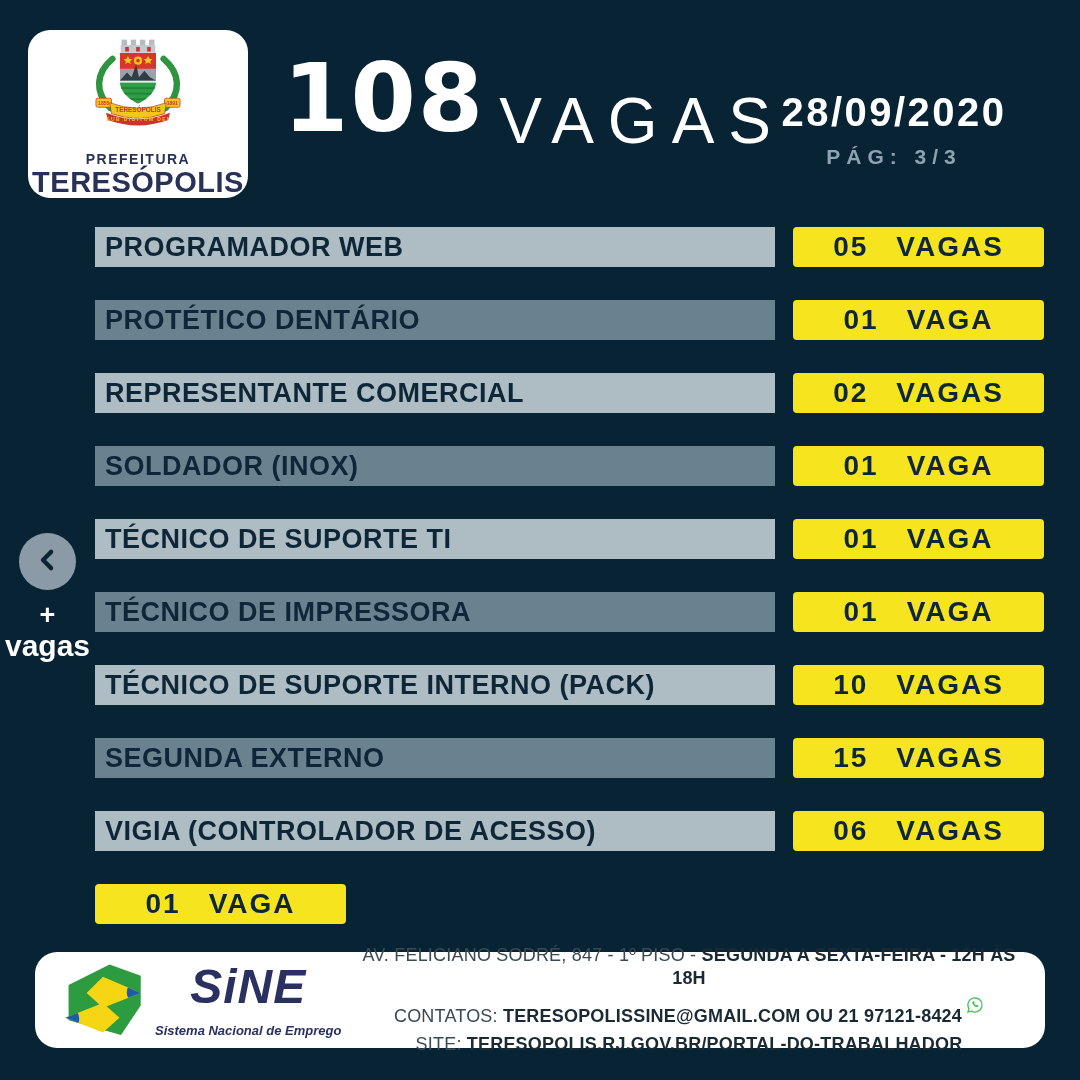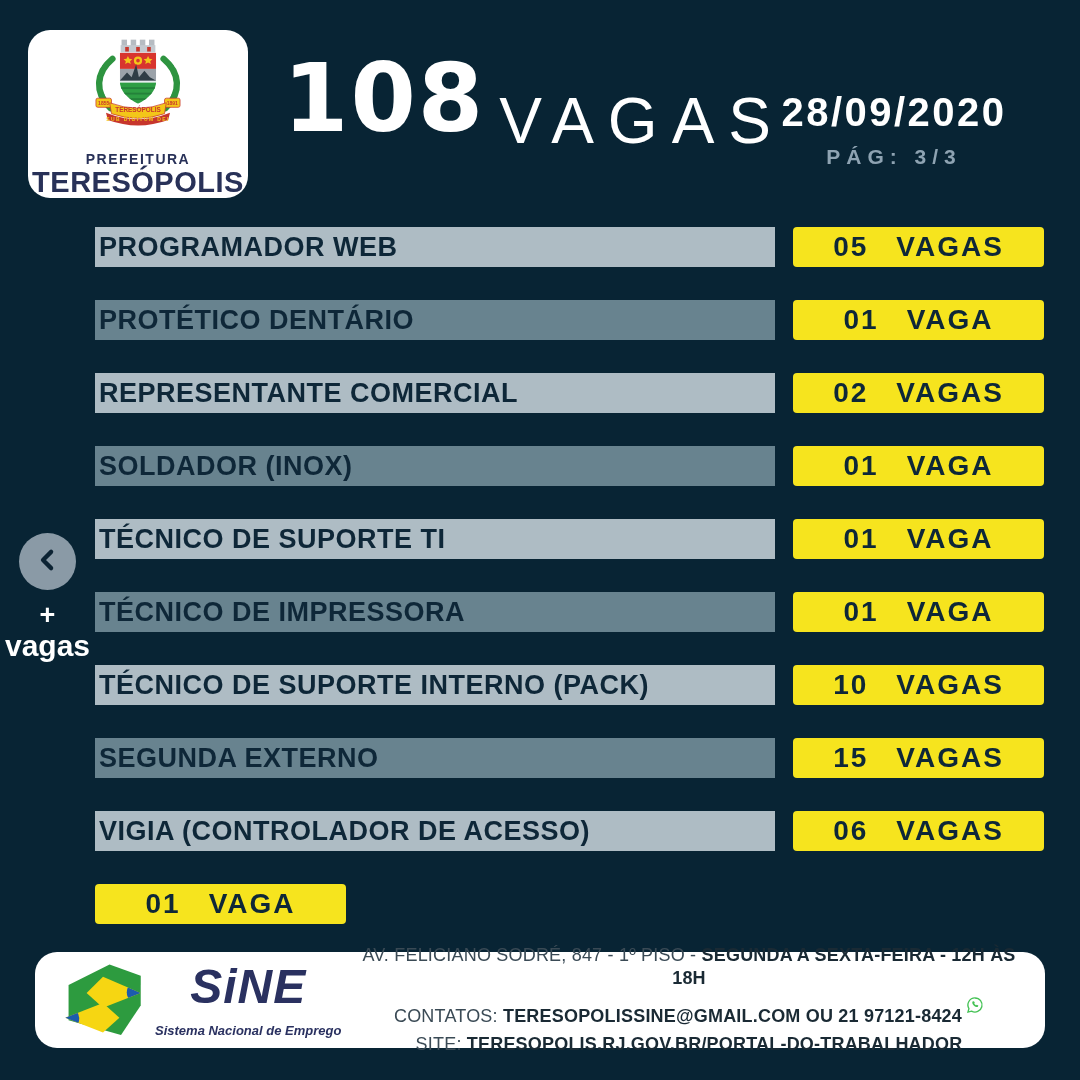--- a/index.html
+++ b/index.html
@@ -35,21 +35,21 @@
   
   .more-vagas{position:absolute;left:0;top:533px;width:95px;display:flex;flex-direction:column;align-items:center;}
   .prev-button{width:57px;height:57px;border-radius:50%;background:var(--button_gray);display:flex;
     align-items:center;justify-content:center;border:none;cursor:pointer;}
   .more-plus{color:var(--white);font-weight:700;font-size:27px;margin-top:12px;line-height:1;}
   .more-label{color:var(--white);font-weight:700;font-size:30px;line-height:1.1;}
 
   
   .jobs{position:absolute;left:95px;top:227px;width:949px;display:flex;flex-direction:column;gap:33px;}
   .job-row{display:flex;align-items:center;gap:18px;height:40px;}
-  .job-bar{width:680px;height:40px;display:flex;align-items:center;padding-left:4px;}
+  .job-bar{width:680px;height:40px;display:flex;align-items:center;padding-left:10px;}
   .job-row.light .job-bar{background:var(--row_light);}
   .job-row.dark  .job-bar{background:var(--row_dark);}
   .job-title{color:var(--navy_text);font-weight:700;font-size:27px;letter-spacing:0.5px;white-space:nowrap;}
   .job-badge{width:251px;height:40px;background:var(--badge_yellow);border-radius:4px;display:flex;
     align-items:center;justify-content:center;gap:28px;}
   .job-count,.job-unit{color:var(--navy_text);font-weight:700;font-size:28px;letter-spacing:2px;}
 
   
   .footer-bar{position:absolute;left:35px;top:952px;width:1010px;height:96px;background:var(--white);
     border-radius:22px;display:flex;align-items:center;padding:0 18px 0 24px;}

